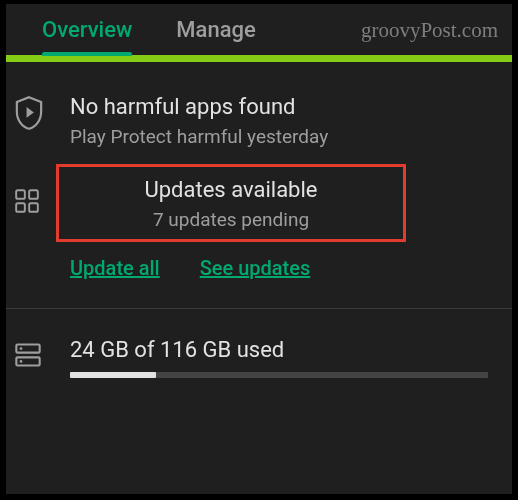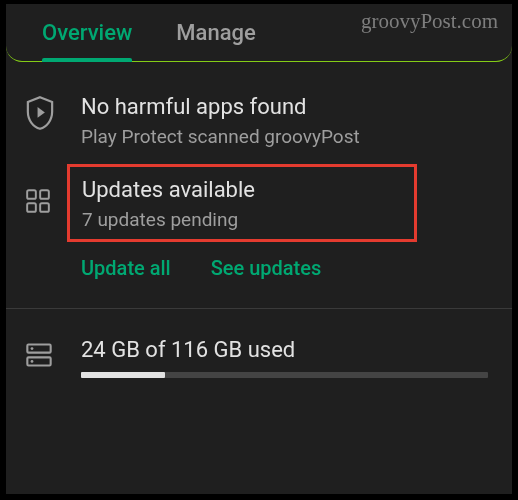--- a/index.html
+++ b/index.html
@@ -16,24 +16,23 @@
     top: 4px;
     width: 506px;
     height: 490px;
     background: #1f1f1f;
     overflow: hidden;
   }
   .tabs {
     display: flex;
     align-items: center;
     height: 58px;
-    border-bottom: 1px solid #84cc16;
+    border-bottom: 7px solid #84cc16;
     padding-left: 36px;
     position: relative;
-    border-radius: 16px;
   }
   .tab {
     font-size: 22px;
     font-weight: 500;
     color: #9e9e9e;
     margin-right: 44px;
     height: 100%;
     display: flex;
     align-items: center;
     position: relative;
@@ -48,27 +47,27 @@
     left: 0;
     right: 0;
     bottom: -1px;
     height: 4px;
     background: #00a872;
     border-radius: 2px 2px 0 0;
   }
   .watermark {
     position: absolute;
     right: 14px;
-    top: 5px;
+    top: 14px;
     color: #7e7e7e;
     font-family: Georgia, "Times New Roman", serif;
     font-size: 21px;
   }
   .content {
-    padding: 32px 24px 0 19px;
+    padding: 32px 24px 0 8px;
   }
   .row {
     display: flex;
     align-items: flex-start;
     margin-bottom: 26px;
   }
   .row-icon {
     flex: 0 0 56px;
     display: flex;
     justify-content: flex-start;
@@ -89,33 +88,35 @@
     font-size: 19px;
     font-weight: 400;
   }
   .highlight-box {
     border: 3px solid #e43b2f;
     padding: 10px 12px 8px 12px;
     margin-left: -14px;
     margin-top: -10px;
     margin-bottom: 14px;
     width: 350px;
+    text-align: center;
   }
   .highlight-box .row-title { margin-bottom: 6px; }
   .actions {
     display: flex;
     gap: 40px;
     margin-top: 6px;
     margin-bottom: 10px;
   }
   .action {
     color: #00a872;
     font-size: 20px;
     font-weight: 500;
     cursor: pointer;
+    text-decoration: underline;
   }
   .divider {
     height: 1px;
     background: #3a3a3a;
     margin: 18px -24px 28px -24px;
   }
   .storage-bar {
     margin-top: 10px;
     width: 100%;
     height: 6px;
@@ -146,21 +147,21 @@
 
     <div class="row">
       <div class="row-icon">
         <svg width="30" height="34" viewBox="0 0 24 28">
           <path d="M12 1 L22 5 V13 C22 20 17.5 25.5 12 27 C6.5 25.5 2 20 2 13 V5 Z" fill="none" stroke="#9e9e9e" stroke-width="1.8"></path>
           <path d="M10 9 L16 13.5 L10 18 Z" fill="#9e9e9e"></path>
         </svg>
       </div>
       <div class="row-body">
         <div class="row-title">No harmful apps found</div>
-        <div class="row-sub">Play Protect scanned groovyPost</div>
+        <div class="row-sub">Play Protect harmful yesterday</div>
       </div>
     </div>
 
     <div class="row" style="margin-bottom:8px;">
       <div class="row-icon" style="padding-top:14px;">
         <svg width="26" height="26" viewBox="0 0 24 24">
           <rect x="2" y="2" width="8" height="8" rx="1.5" fill="none" stroke="#9e9e9e" stroke-width="1.8"></rect>
           <rect x="14" y="2" width="8" height="8" rx="1.5" fill="none" stroke="#9e9e9e" stroke-width="1.8"></rect>
           <rect x="2" y="14" width="8" height="8" rx="1.5" fill="none" stroke="#9e9e9e" stroke-width="1.8"></rect>
           <rect x="14" y="14" width="8" height="8" rx="1.5" fill="none" stroke="#9e9e9e" stroke-width="1.8"></rect>

